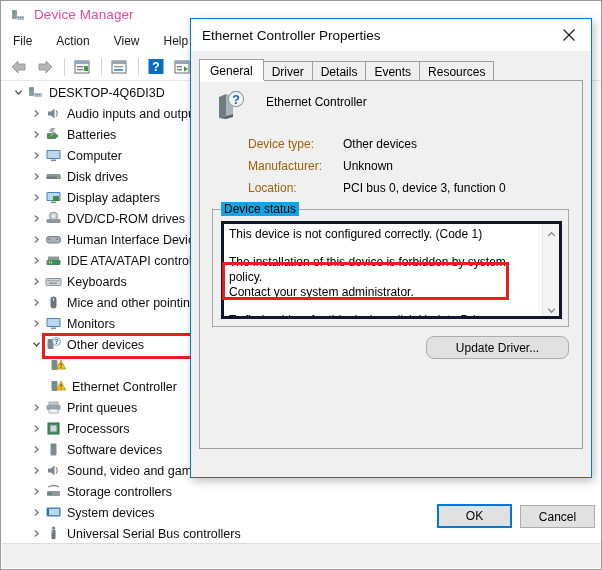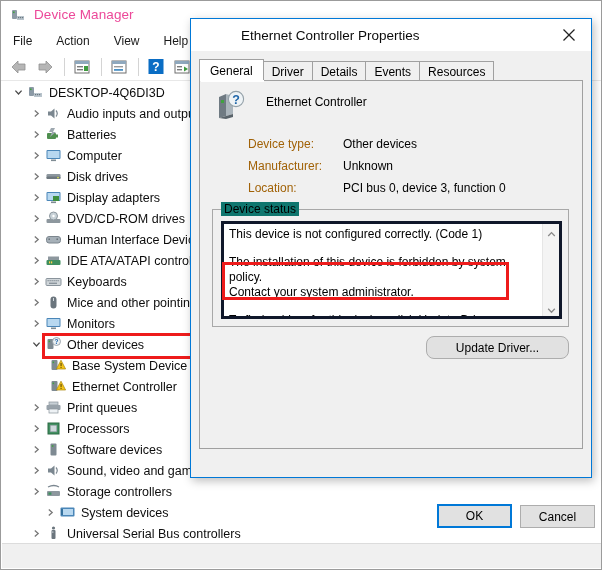--- a/index.html
+++ b/index.html
@@ -145,21 +145,20 @@
     box-shadow: 2px 3px 9px rgba(0,0,0,0.26);
   }
   #dlg-titlebar {
     position: absolute;
     left: 0; top: 0;
     width: 400px; height: 32px;
     background: #ffffff;
     display: flex;
     align-items: center;
     box-sizing: border-box;
-    padding-left: 39px;
   }
   #dlg-title-text {
     font-size: 13.5px;
     color: #0a0a0a;
     padding-left: 11px;
     flex: 1 1 auto;
     font-family: "Liberation Sans", sans-serif;
   }
   #dlg-close {
     width: 45px; height: 31px;
@@ -249,21 +248,21 @@
   #grp {
     position: absolute;
     left: 12px; top: 128px;
     width: 357px; height: 118px;
     border: 1px solid #a8a8a8;
     box-sizing: border-box;
   }
   #grp-title {
     position: absolute;
     left: 8px; top: -8px;
-    background: #0f766e;
+    background: #0ea5e9;
     padding: 0 3px;
     font-size: 12px;
     color: #000;
   }
   #status-box {
     position: absolute;
     left: 8px; top: 11px;
     width: 341px; height: 98px;
     background: #ffffff;
     border: 3px solid #0f172a;
@@ -642,21 +641,20 @@
     <div class="tree-row" style="padding-left:48px;">
       <span class="tree-icon">
         <svg width="17" height="17" viewBox="0 0 17 17">
           <rect x="1.5" y="3" width="6" height="10" rx="1" fill="#7e8a92"></rect>
           <rect x="2.6" y="4.6" width="1.5" height="1.5" fill="#3fa23f"></rect>
           <path d="M11 3.2 L15.6 12 L6.4 12 Z" fill="#f5c518" stroke="#a9840a" stroke-width="0.7"></path>
           <rect x="10.6" y="6" width="0.9" height="3.1" fill="#3a2d00"></rect>
           <rect x="10.6" y="9.9" width="0.9" height="1" fill="#3a2d00"></rect>
         </svg>
       </span>
-      <span class="tree-label">Base System Device</span>
     </div>
 
     <div class="tree-row" style="padding-left:48px;">
       <span class="tree-icon">
         <svg width="17" height="17" viewBox="0 0 17 17">
           <rect x="1.5" y="3" width="6" height="10" rx="1" fill="#7e8a92"></rect>
           <rect x="2.6" y="4.6" width="1.5" height="1.5" fill="#3fa23f"></rect>
           <path d="M11 3.2 L15.6 12 L6.4 12 Z" fill="#f5c518" stroke="#a9840a" stroke-width="0.7"></path>
           <rect x="10.6" y="6" width="0.9" height="3.1" fill="#3a2d00"></rect>
           <rect x="10.6" y="9.9" width="0.9" height="1" fill="#3a2d00"></rect>
@@ -735,21 +733,21 @@
       <span class="tree-icon">
         <svg width="17" height="17" viewBox="0 0 17 17">
           <path d="M3 4 Q9 1 14 4" fill="none" stroke="#7b8790" stroke-width="1.3"></path>
           <rect x="2" y="8" width="13" height="5" rx="1" fill="#8d979e"></rect>
           <rect x="3.4" y="9.4" width="3" height="2.4" fill="#3f8f5f"></rect>
         </svg>
       </span>
       <span class="tree-label">Storage controllers</span>
     </div>
 
-    <div class="tree-row" style="padding-left:40px;">
+    <div class="tree-row" style="padding-left:26px;">
       <span class="tw">
         <svg width="9" height="9" viewBox="0 0 9 9">
             <path d="M2.8 1.4 L6.2 4.5 L2.8 7.6" fill="none" stroke="#787878" stroke-width="1.3"></path>
           </svg>
       </span>
       <span class="tree-icon">
         <svg width="17" height="17" viewBox="0 0 17 17">
           <rect x="1.5" y="3.5" width="14" height="9" rx="1" fill="#4a86b8"></rect>
           <rect x="4" y="5" width="10" height="6" fill="#b8d8f0"></rect>
           <rect x="2.2" y="5" width="1.5" height="6" fill="#2e6a96"></rect>

